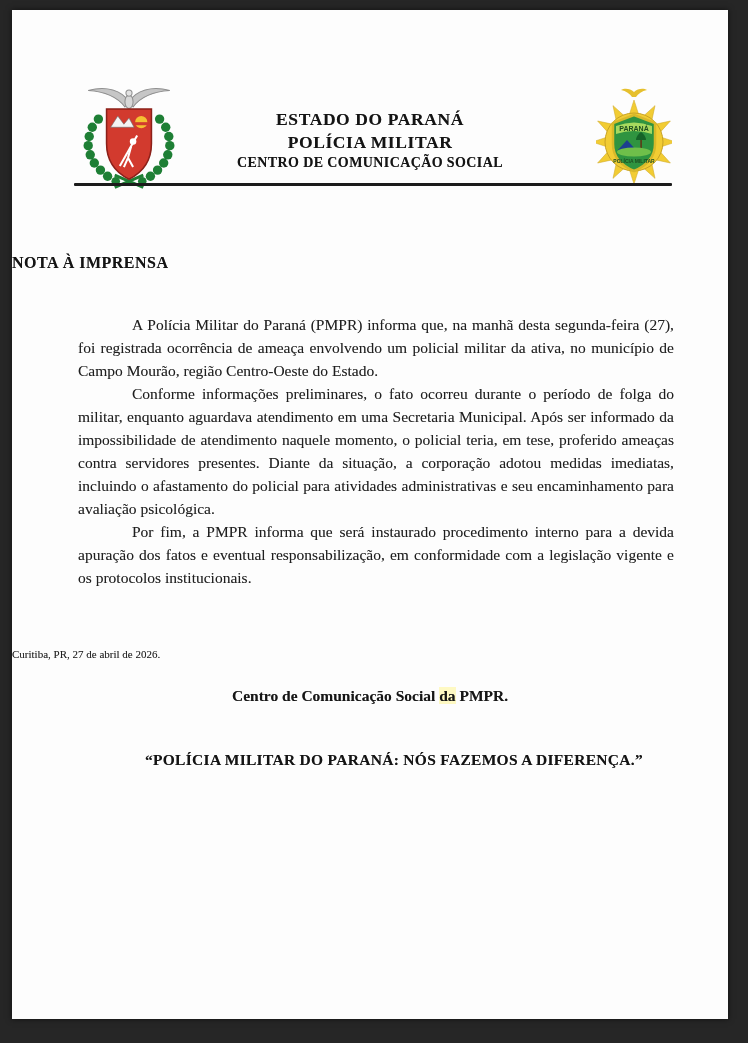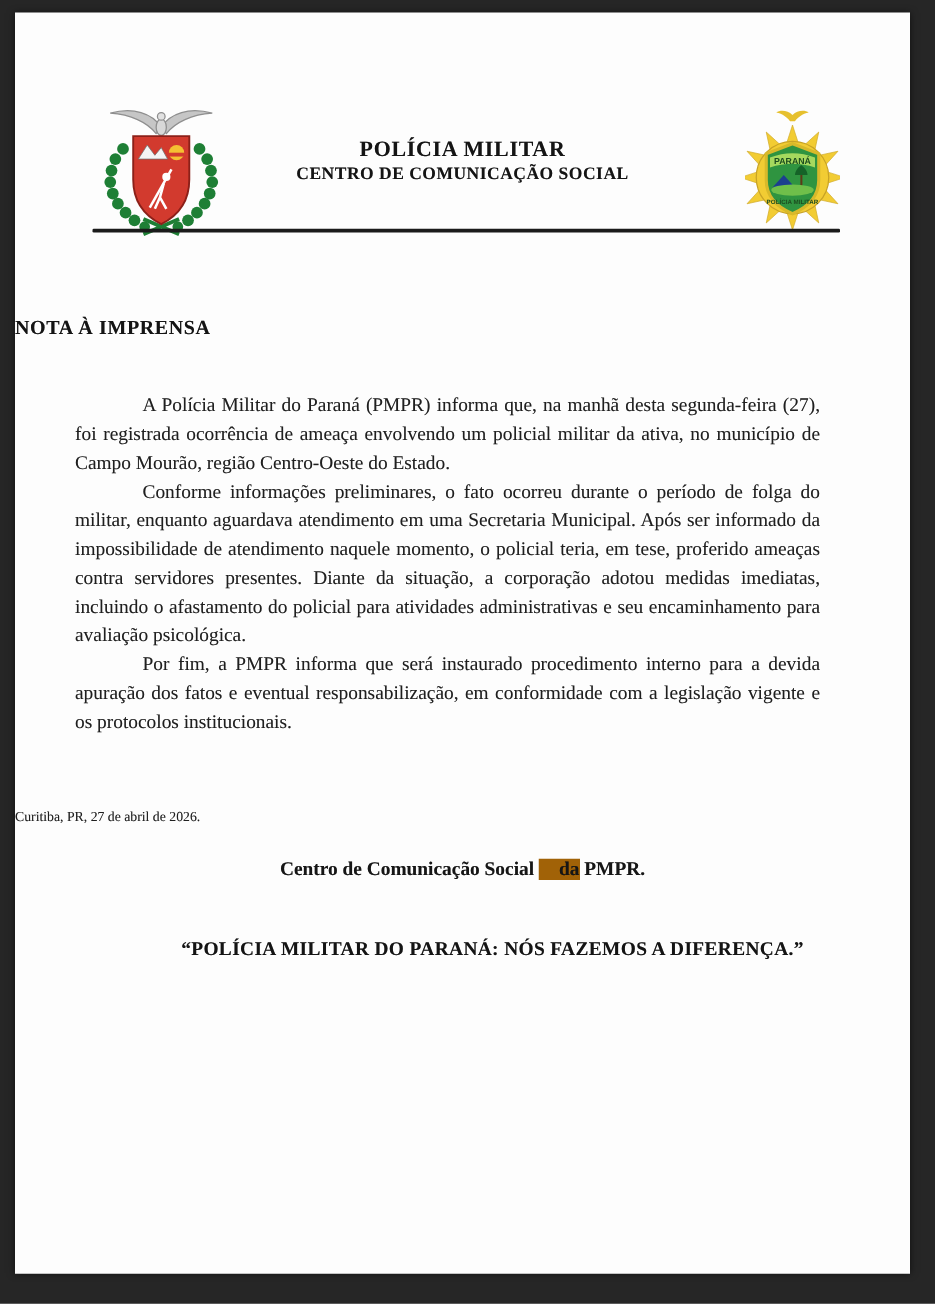--- a/index.html
+++ b/index.html
@@ -34,37 +34,37 @@
     background: #1b1b1b; border-radius: 1px;
   }
   
   .doc-title {
     position: absolute; left: 0; top: 244px; width: 100%;
     font-weight: bold; font-size: 16px;
     letter-spacing: 0.5px; color: #141414;
     text-shadow: 0 0 0.5px rgba(0,0,0,0.4);
   }
   .doc-body {
-    position: absolute; left: 48px; top: 303px; width: 596px;
+    position: absolute; left: 66px; top: 303px; width: 596px;
     font-size: 15.5px; line-height: 23px; text-align: justify;
     color: #1f1f1f; text-shadow: 0 0 0.4px rgba(0,0,0,0.3);
   }
   .doc-body p { text-indent: 54px; }
   .doc-body p + p { }
   .date-line {
     position: absolute; left: 0; top: 638px; width: 100%;
     text-align: left; font-size: 11px; color: #1f1f1f;
     text-shadow: 0 0 0.4px rgba(0,0,0,0.3);
   }
   .signature-line {
     position: absolute; left: 0; top: 677px; width: 100%;
     text-align: center; font-size: 15.5px; font-weight: bold; color: #161616;
     text-shadow: 0 0 0.5px rgba(0,0,0,0.4);
   }
-  .signature-line .hl-selected { background: #a16207; padding-left: 16px; }
+  .signature-line .hl-selected { background: #fef9c3; }
   .slogan-line {
     position: absolute; left: 0; top: 741px; width: 100%;
     text-align: center; font-size: 15.5px; font-weight: bold;
     letter-spacing: 0.3px; color: #141414;
     text-shadow: 0 0 0.5px rgba(0,0,0,0.4);
     padding-left: 48px;
   }
   svg text { font-family: "Liberation Sans", sans-serif; }
 </style>
 </head>
@@ -113,20 +113,21 @@
 
         <g stroke="#ffffff" stroke-width="2" fill="none">
           <line x1="41" y1="80" x2="58" y2="50"></line>
           <circle cx="54" cy="56" r="3.2" fill="#ffffff" stroke="none"></circle>
           <path d="M52 61 L49 72 L45 81 M49 72 L54 81"></path>
         </g>
       </g>
     </svg>
 
     <div class="header-text">
+      <div class="hl-big">ESTADO DO PARANÁ</div>
       <div class="hl-big">POLÍCIA MILITAR</div>
       <div class="hl-small">CENTRO DE COMUNICAÇÃO SOCIAL</div>
     </div>
 
     <svg class="logo-right" viewBox="0 0 76 100" aria-hidden="true">
       <defs>
         <polygon id="ray" points="38,12 33.5,26 42.5,26" fill="#f2cc33" stroke="#cfa926" stroke-width="0.5"></polygon>
       </defs>
       <g>
         <use href="#ray"></use>

